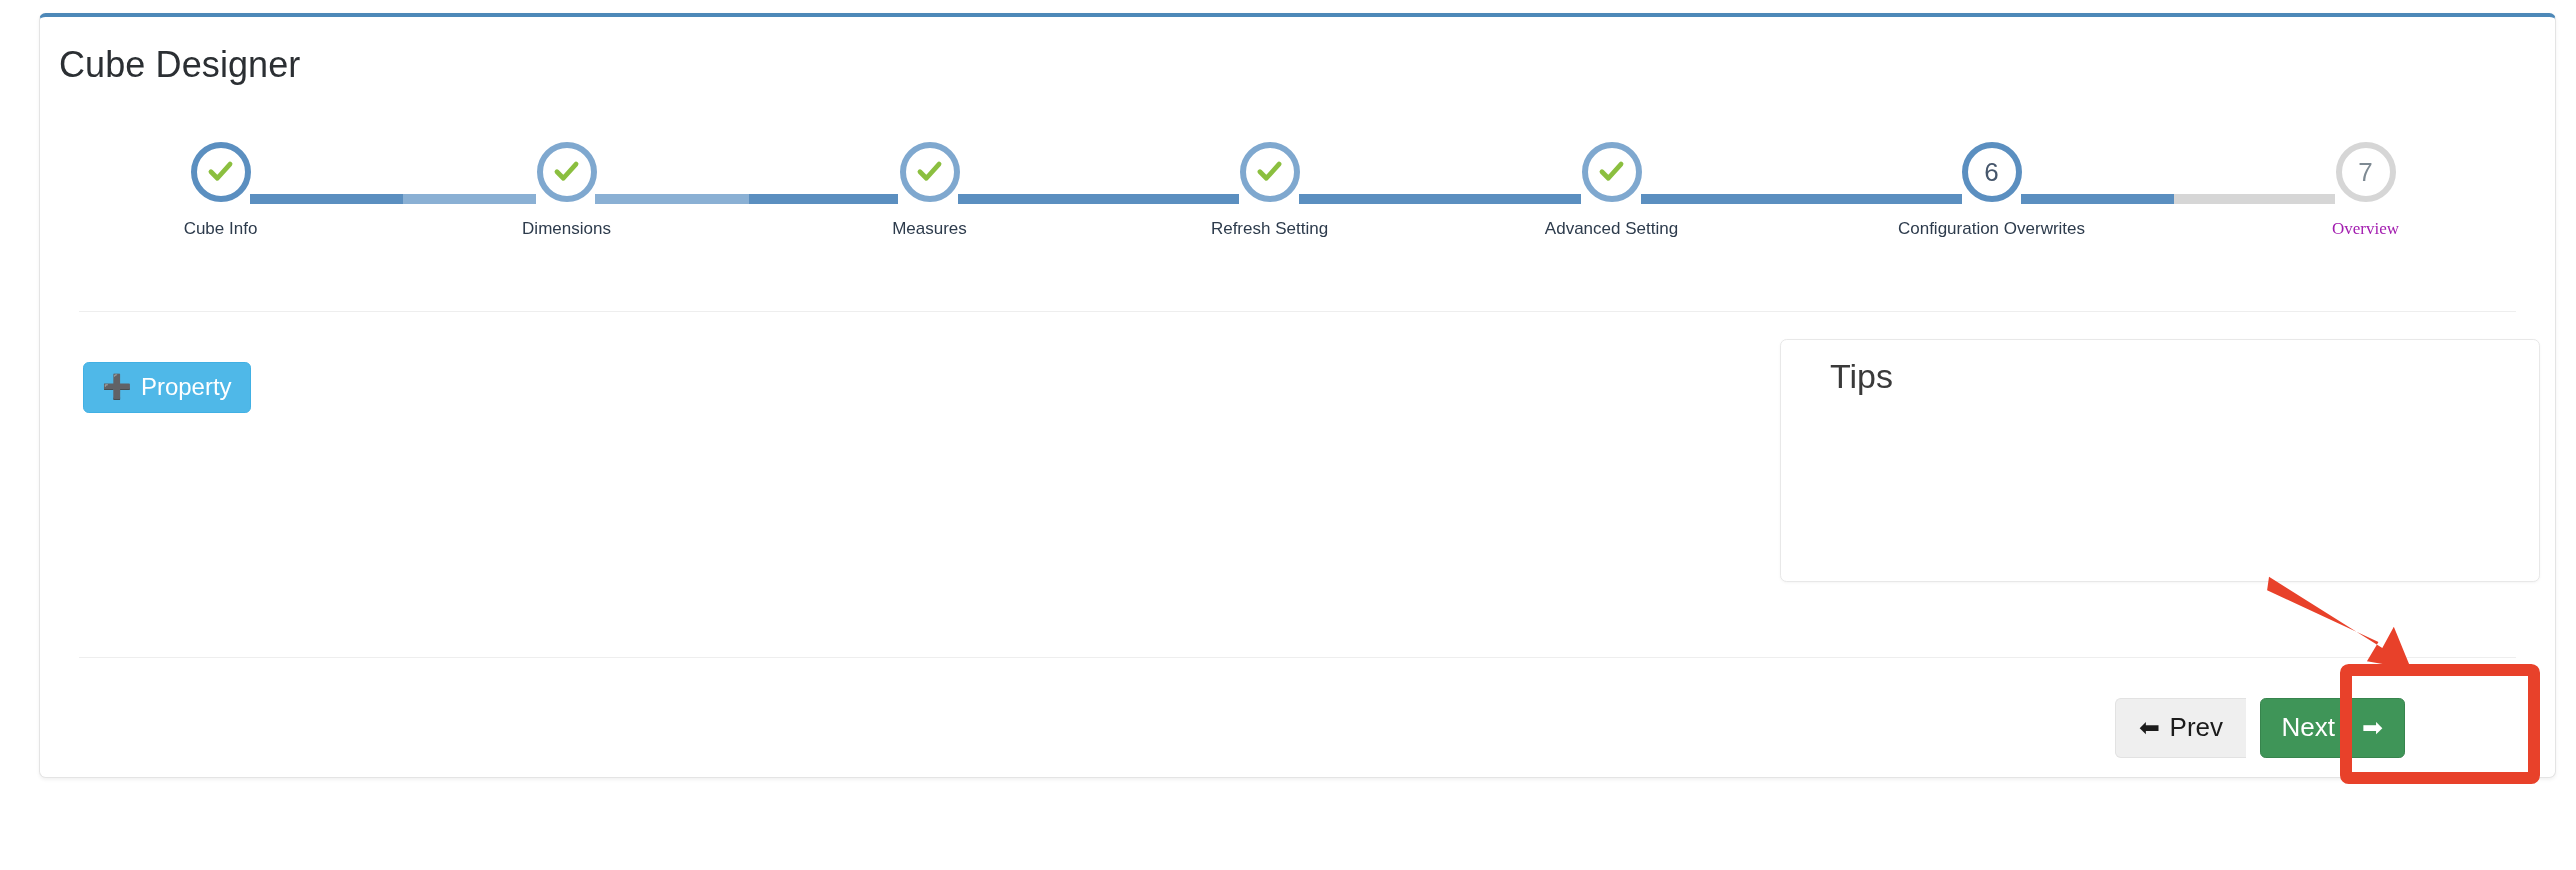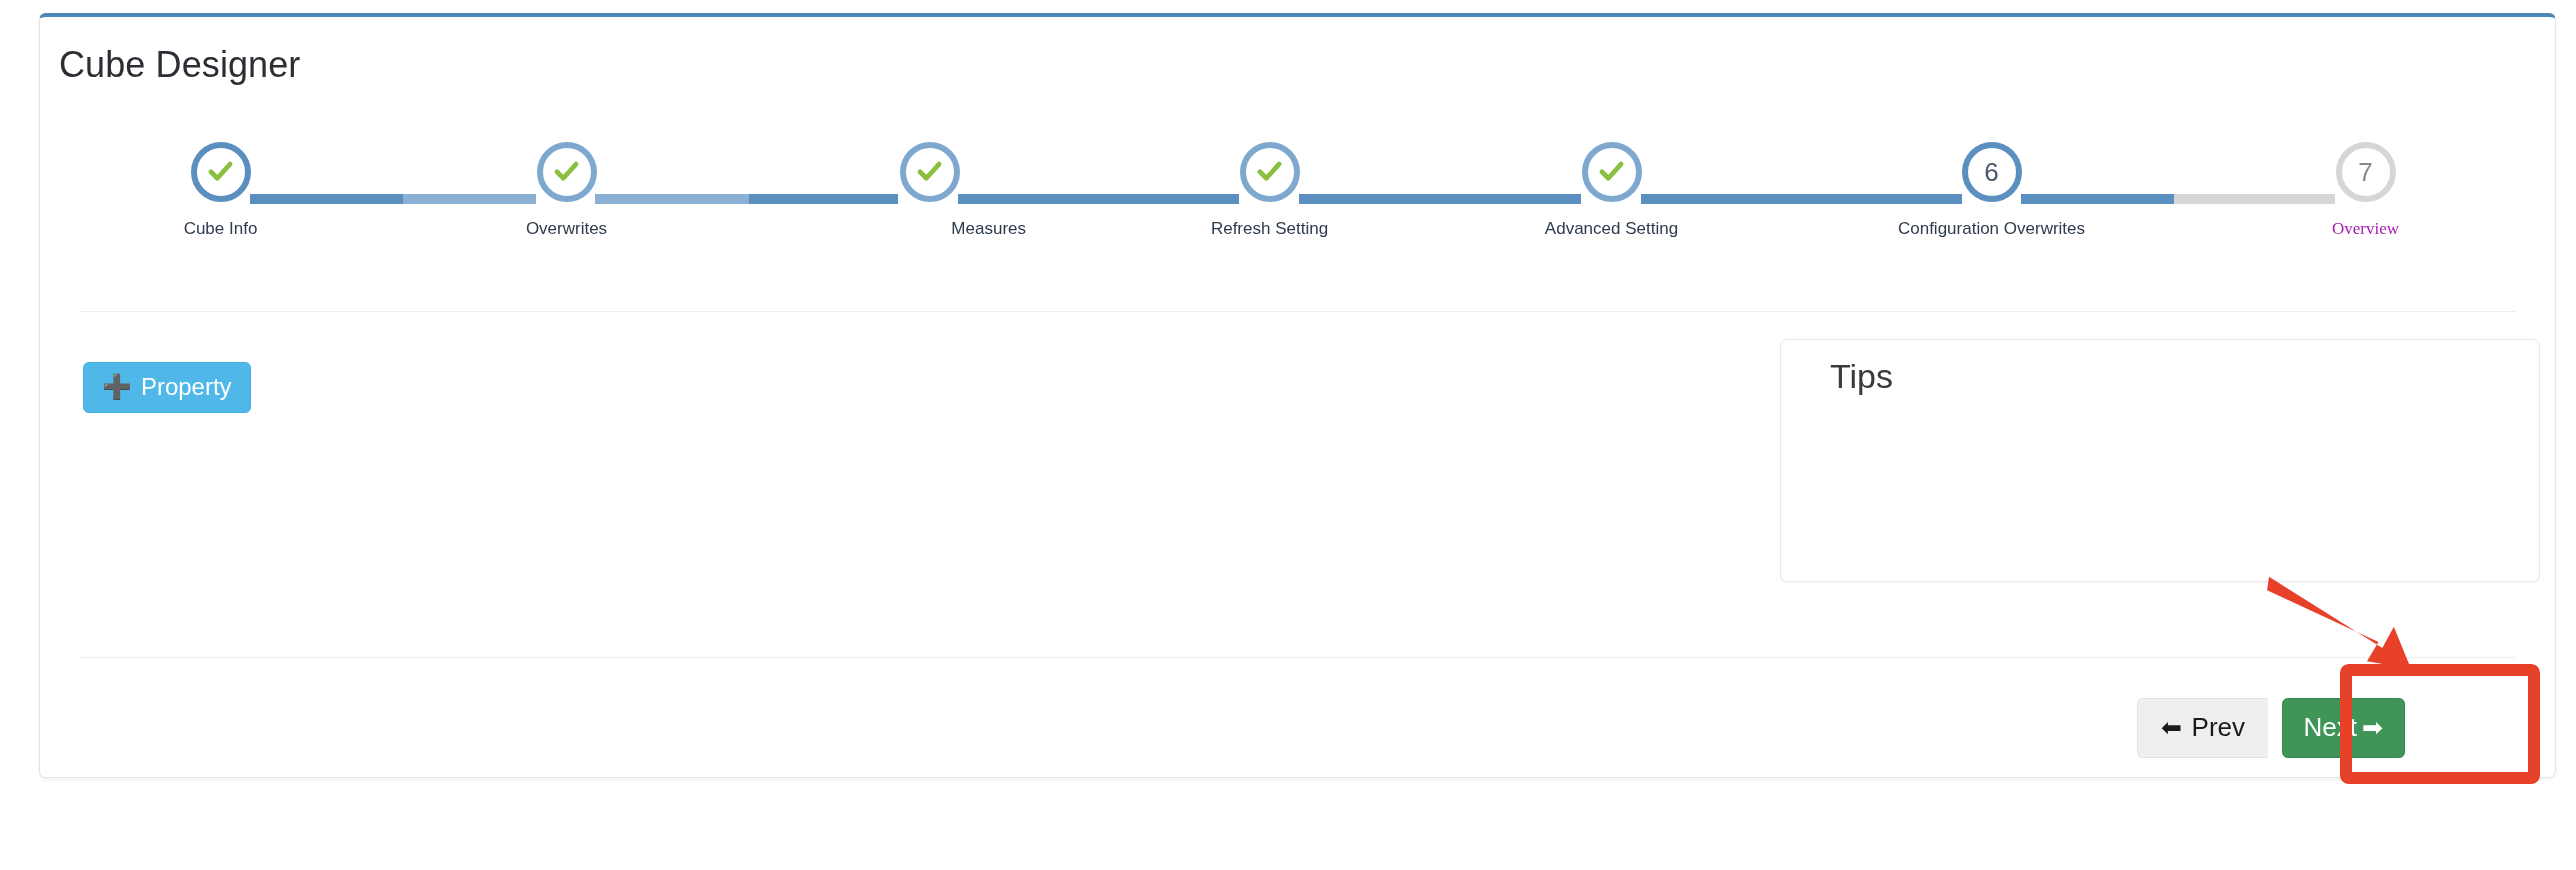--- a/index.html
+++ b/index.html
@@ -214,21 +214,21 @@
   .btn-next {
     height: 60px;
     padding: 0 21px;
     background: #3f9558;
     border: 1px solid #37844d;
     border-radius: 5.8px;
     color: #ffffff;
     font-size: 26px;
     display: inline-flex;
     align-items: center;
-    gap: 5px;
+    gap: 27px;
     cursor: pointer;
     box-sizing: border-box;
     margin-left: 13.5px;
   }
   .arrow-glyph { font-size: 25px; line-height: 1; display: inline-block; }
 
   
   .anno-box {
     position: absolute;
     left: 2340px;
@@ -279,23 +279,23 @@
           <div class="step-label">Cube Info</div>
         </div>
         <div class="step" style="left: 526px;">
           <div class="step-circle done">
             <span>
               <svg class="check" viewBox="0 0 24 24" aria-hidden="true">
                 <path d="M3.5 12.2 L9.2 18 L20.5 5.4" fill="none" stroke="#8bbf3f" stroke-width="4.2" stroke-linecap="round" stroke-linejoin="round"></path>
               </svg>
             </span>
           </div>
-          <div class="step-label">Overwrites</div>
-        </div>
-        <div class="step" style="left: 889px; text-align: right;">
+          <div class="step-label">Dimensions</div>
+        </div>
+        <div class="step" style="left: 889px;">
           <div class="step-circle done">
             <span>
               <svg class="check" viewBox="0 0 24 24" aria-hidden="true">
                 <path d="M3.5 12.2 L9.2 18 L20.5 5.4" fill="none" stroke="#8bbf3f" stroke-width="4.2" stroke-linecap="round" stroke-linejoin="round"></path>
               </svg>
             </span>
           </div>
           <div class="step-label">Measures</div>
         </div>
         <div class="step" style="left: 1571px;">

